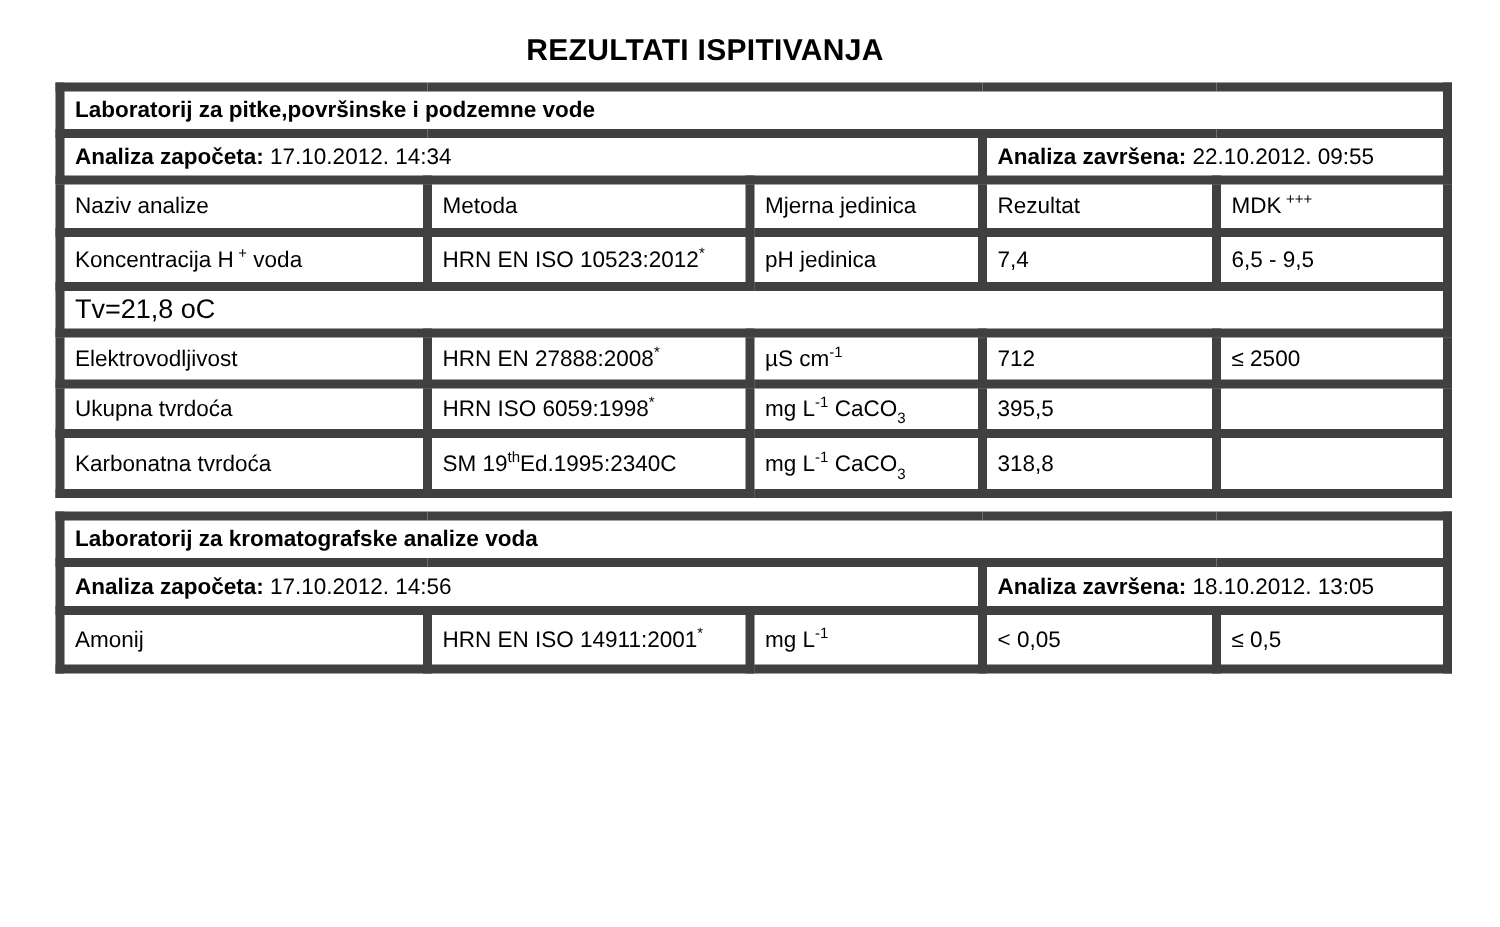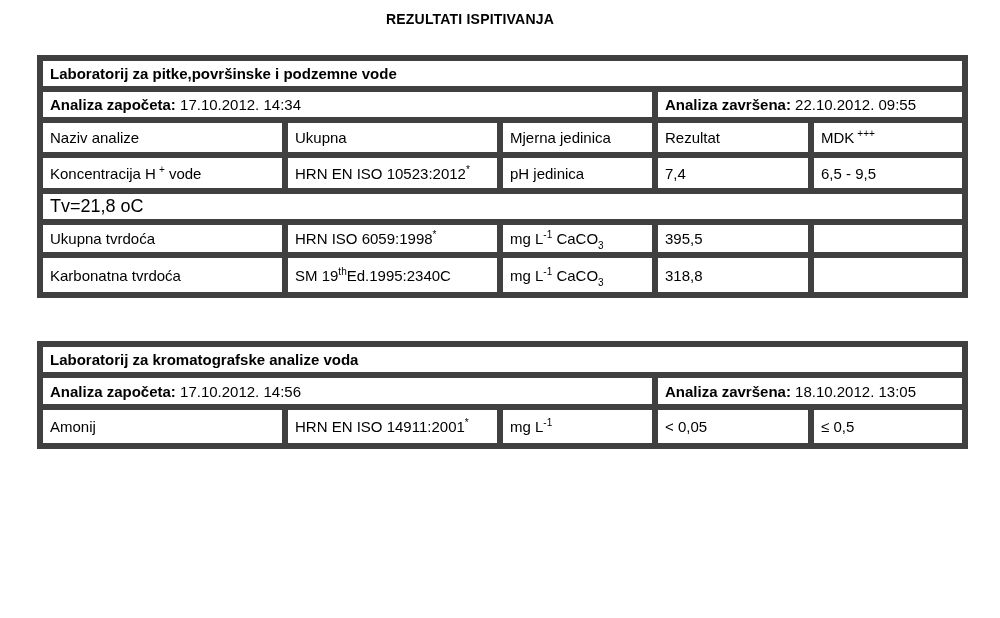--- a/index.html
+++ b/index.html
@@ -3,22 +3,22 @@
 <meta charset="utf-8">
 <style>
   * { margin: 0; padding: 0; box-sizing: border-box; }
   html, body { background: #ffffff; }
   body {
     width: 1000px; height: 618px; position: relative;
     font-family: "Liberation Sans", "DejaVu Sans", sans-serif;
     color: #000000; overflow: hidden;
   }
   .page-title {
-    position: absolute; top: 11px; left: 0; width: 940px;
-    text-align: center; font-weight: bold; font-size: 14px;
+    position: absolute; top: 23px; left: 0; width: 940px;
+    text-align: center; font-weight: bold; font-size: 20px;
     letter-spacing: 0.2px;
   }
   table.lab {
     position: absolute; left: 37px; width: 925px;
     border-collapse: collapse; table-layout: fixed;
   }
   #table1 { top: 55px; }
   #table2 { top: 341px; }
   td {
     border: 6px solid #404040;
@@ -61,34 +61,41 @@
   <tbody>
       <tr class="lab-head t1r1">
     <td colspan="5">Laboratorij za pitke,površinske i podzemne vode</td>
   </tr>
   <tr class="t1r2">
     <td colspan="3"><span class="blbl">Analiza započeta:</span><span> 17.10.2012. 14:34</span></td>
     <td colspan="2"><span class="blbl">Analiza završena:</span><span> 22.10.2012. 09:55</span></td>
   </tr>
   <tr class="t1r3">
     <td>Naziv analize</td>
-    <td>Ukupna</td>
+    <td>Metoda</td>
     <td>Mjerna jedinica</td>
     <td>Rezultat</td>
     <td><span>MDK</span><span class="sp gap">+++</span></td>
   </tr>
   <tr class="t1r4">
-    <td><span>Koncentracija H</span><span class="sp gap">+</span><span> vode</span></td>
+    <td><span>Koncentracija H</span><span class="sp gap">+</span><span> voda</span></td>
     <td><span>HRN EN ISO 10523:2012</span><span class="sp">*</span></td>
     <td><span>pH jedinica</span></td>
     <td>7,4</td>
     <td>6,5 - 9,5</td>
   </tr>
   <tr class="note-row t1r5">
     <td colspan="5">Tv=21,8 oC</td>
+  </tr>
+  <tr class="t1r6">
+    <td>Elektrovodljivost</td>
+    <td><span>HRN EN 27888:2008</span><span class="sp">*</span></td>
+    <td><span>µS cm</span><span class="sp">-1</span></td>
+    <td>712</td>
+    <td>≤ 2500</td>
   </tr>
   <tr class="t1r7">
     <td>Ukupna tvrdoća</td>
     <td><span>HRN ISO 6059:1998</span><span class="sp">*</span></td>
     <td><span>mg L</span><span class="sp">-1</span><span> CaCO</span><span class="sb">3</span></td>
     <td>395,5</td>
     <td></td>
   </tr>
   <tr class="t1r8">
     <td>Karbonatna tvrdoća</td>

